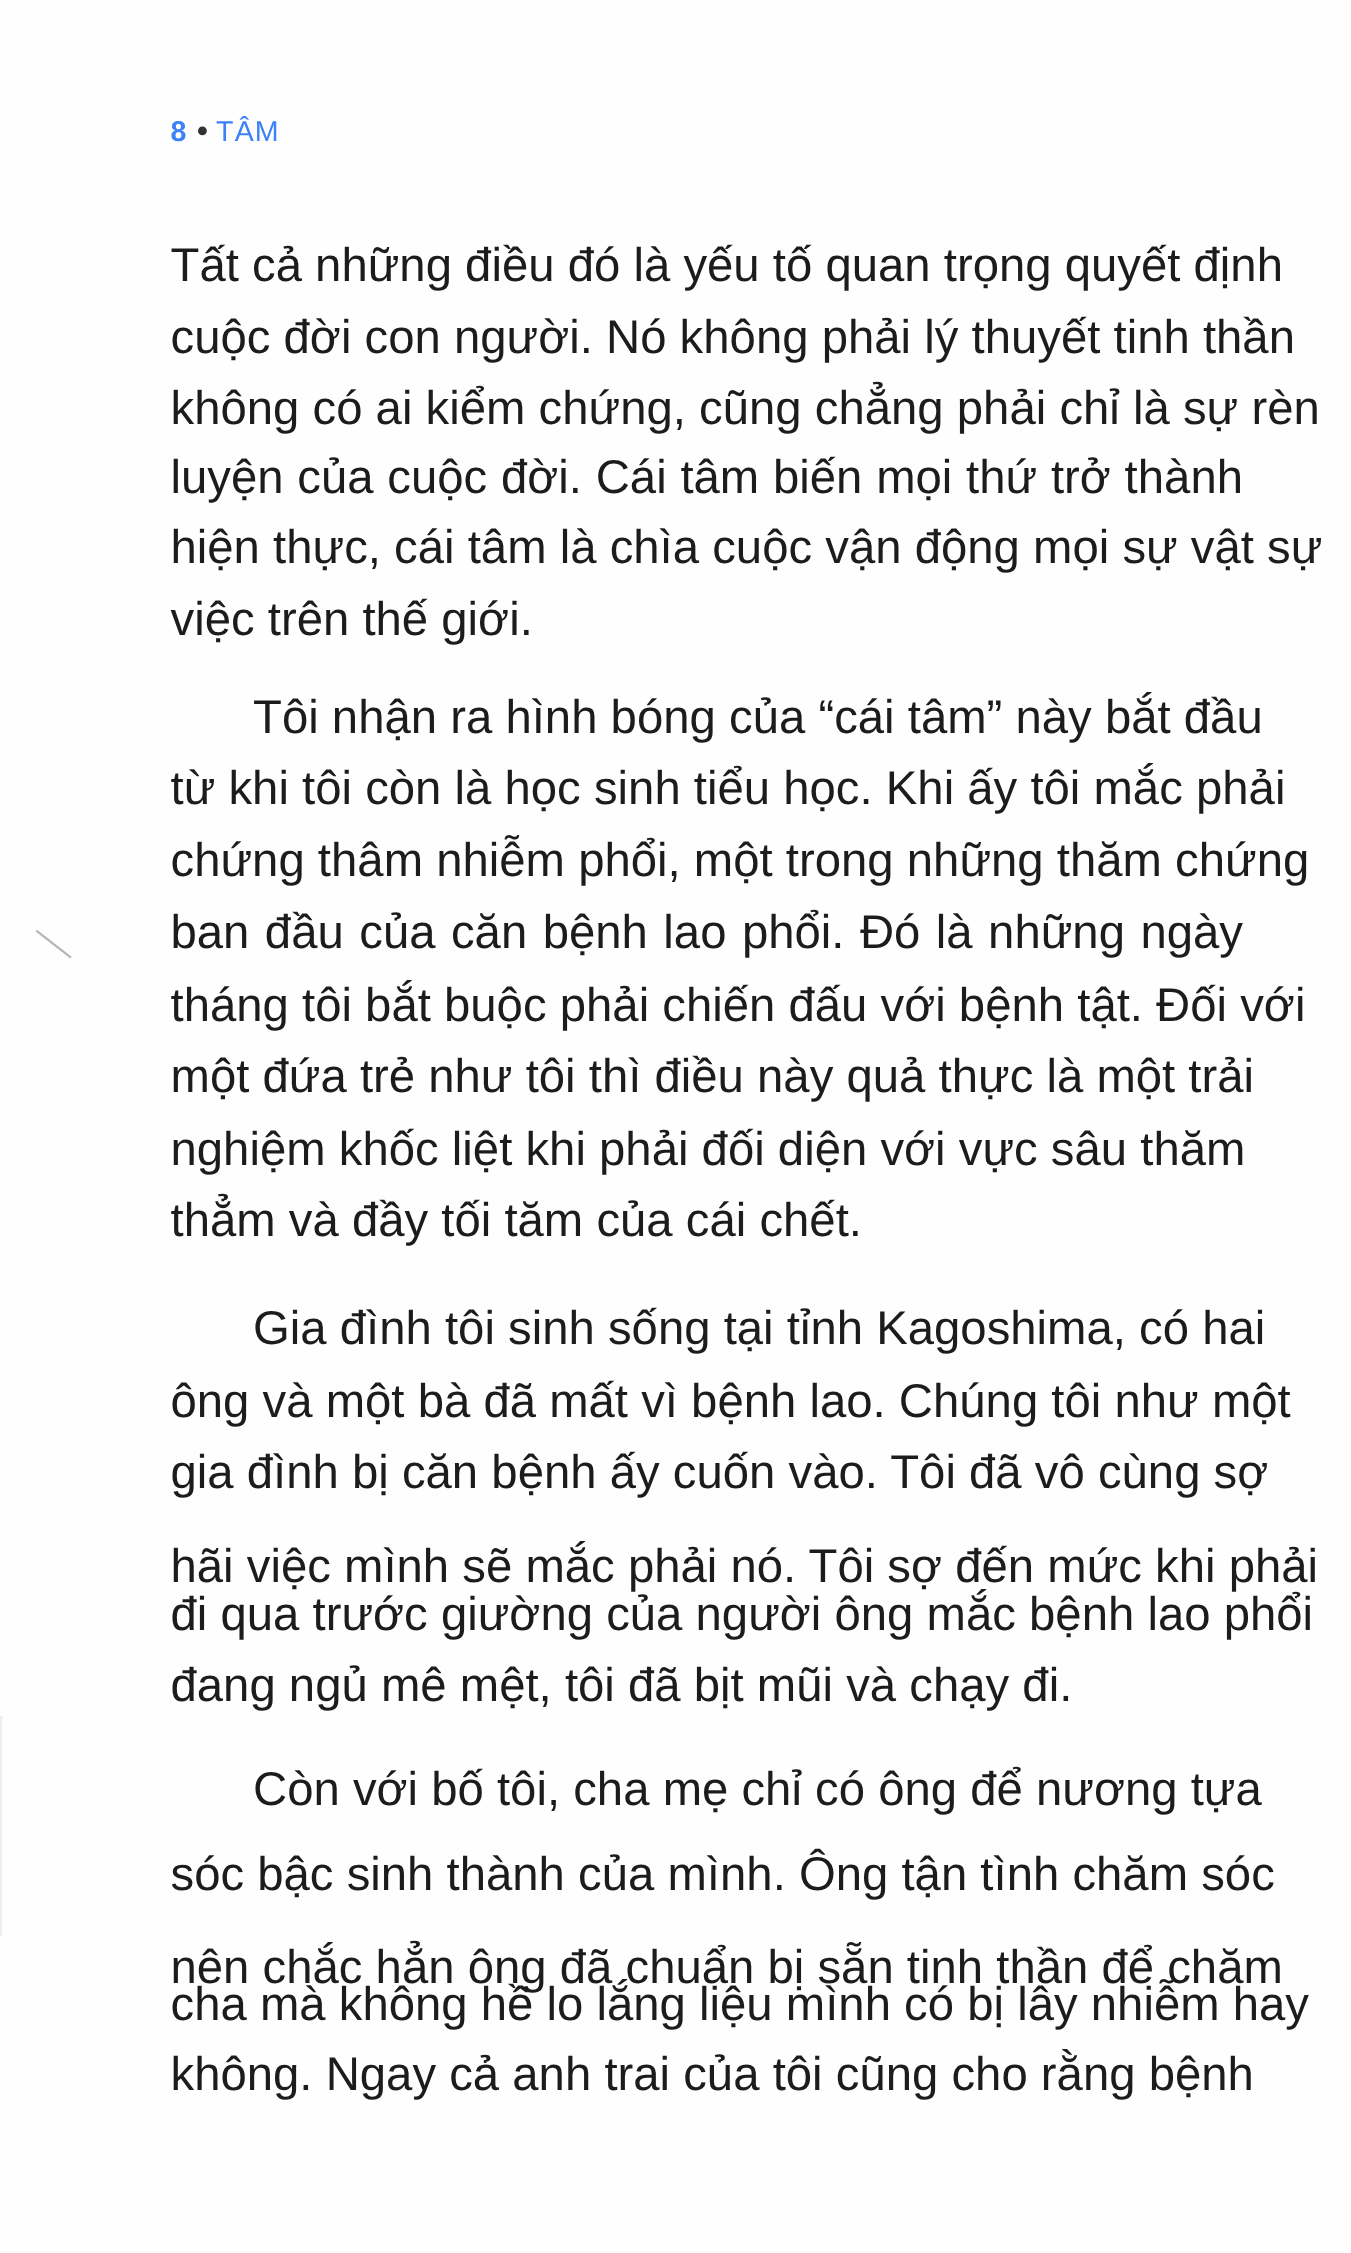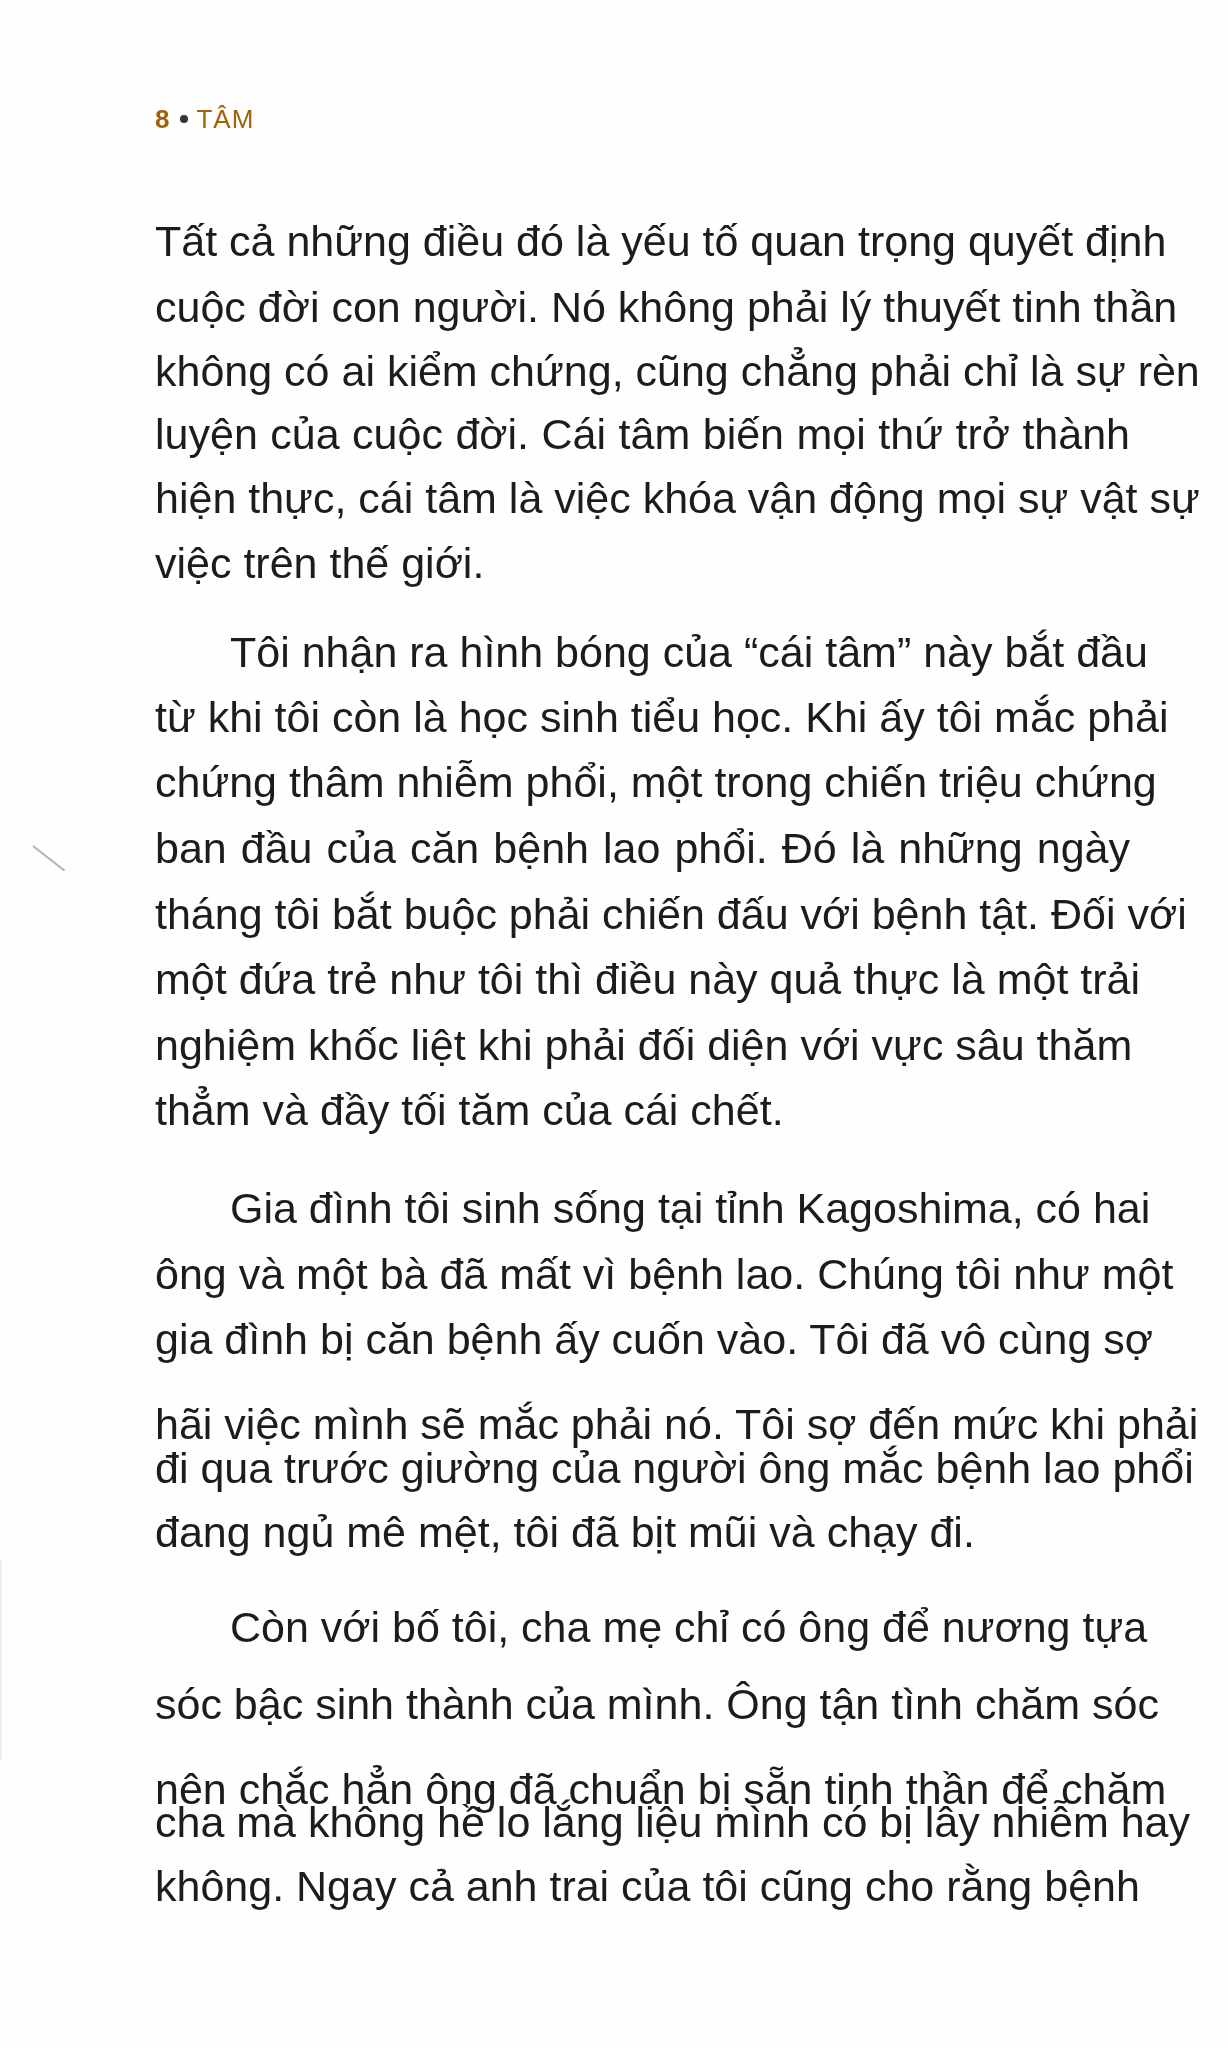--- a/index.html
+++ b/index.html
@@ -1,21 +1,21 @@
 <!DOCTYPE html>
 <html><head>
 <meta charset="utf-8">
 <style>
   html, body { margin: 0; padding: 0; background: #ffffff; }
   body { width: 1228px; height: 2048px; position: relative; overflow: hidden; }
   .page { position: absolute; left: 0; top: 0; width: 1228px; height: 2048px; background: #fefefe; }
   .running-head {
     position: absolute; left: 155px; top: 104px;
     font-family: "Liberation Sans", "DejaVu Sans", sans-serif;
-    font-size: 26px; color: #a16207; letter-spacing: 1px;
+    font-size: 26px; color: #3b82f6; letter-spacing: 1px;
   }
   .running-head .pg { font-weight: bold; }
   .running-head .dot { display: inline-block; width: 8px; height: 8px; border-radius: 50%; background: #333; vertical-align: middle; margin: 0 8px 4px 10px; }
   .line {
     position: absolute; left: 155px; width: 975px;
     font-family: Liberation Sans, sans-serif;
     font-size: 43px; line-height: 50px; color: #1c1c1c;
     white-space: nowrap; text-align: justify; text-align-last: justify;
   }
   .line.last { text-align-last: left; }
@@ -33,28 +33,28 @@
 
   <div class="running-head">
     <span class="pg">8</span><span class="dot"></span><span>TÂM</span>
   </div>
 
   <div>
     <div class="line" style="top:216px">Tất cả những điều đó là yếu tố quan trọng quyết định</div>
     <div class="line" style="top:282px">cuộc đời con người. Nó không phải lý thuyết tinh thần</div>
     <div class="line" style="top:346px">không có ai kiểm chứng, cũng chẳng phải chỉ là sự rèn</div>
     <div class="line" style="top:409px">luyện của cuộc đời. Cái tâm biến mọi thứ trở thành</div>
-    <div class="line" style="top:473px">hiện thực, cái tâm là việc khóa vận động mọi sự vật sự</div>
+    <div class="line" style="top:473px">hiện thực, cái tâm là chìa cuộc vận động mọi sự vật sự</div>
     <div class="line last" style="top:538px">việc trên thế giới.</div>
   </div>
 
   <div>
     <div class="line indent" style="top:627px">Tôi nhận ra hình bóng của “cái tâm” này bắt đầu</div>
     <div class="line" style="top:692px">từ khi tôi còn là học sinh tiểu học. Khi ấy tôi mắc phải</div>
-    <div class="line" style="top:757px">chứng thâm nhiễm phổi, một trong chiến triệu chứng</div>
+    <div class="line" style="top:757px">chứng thâm nhiễm phổi, một trong những thăm chứng</div>
     <div class="line" style="top:823px">ban đầu của căn bệnh lao phổi. Đó là những ngày</div>
     <div class="line" style="top:889px">tháng tôi bắt buộc phải chiến đấu với bệnh tật. Đối với</div>
     <div class="line" style="top:954px">một đứa trẻ như tôi thì điều này quả thực là một trải</div>
     <div class="line" style="top:1020px">nghiệm khốc liệt khi phải đối diện với vực sâu thăm</div>
     <div class="line last" style="top:1085px">thẳm và đầy tối tăm của cái chết.</div>
   </div>
 
   <div>
     <div class="line indent" style="top:1183px">Gia đình tôi sinh sống tại tỉnh Kagoshima, có hai</div>
     <div class="line" style="top:1249px">ông và một bà đã mất vì bệnh lao. Chúng tôi như một</div>

